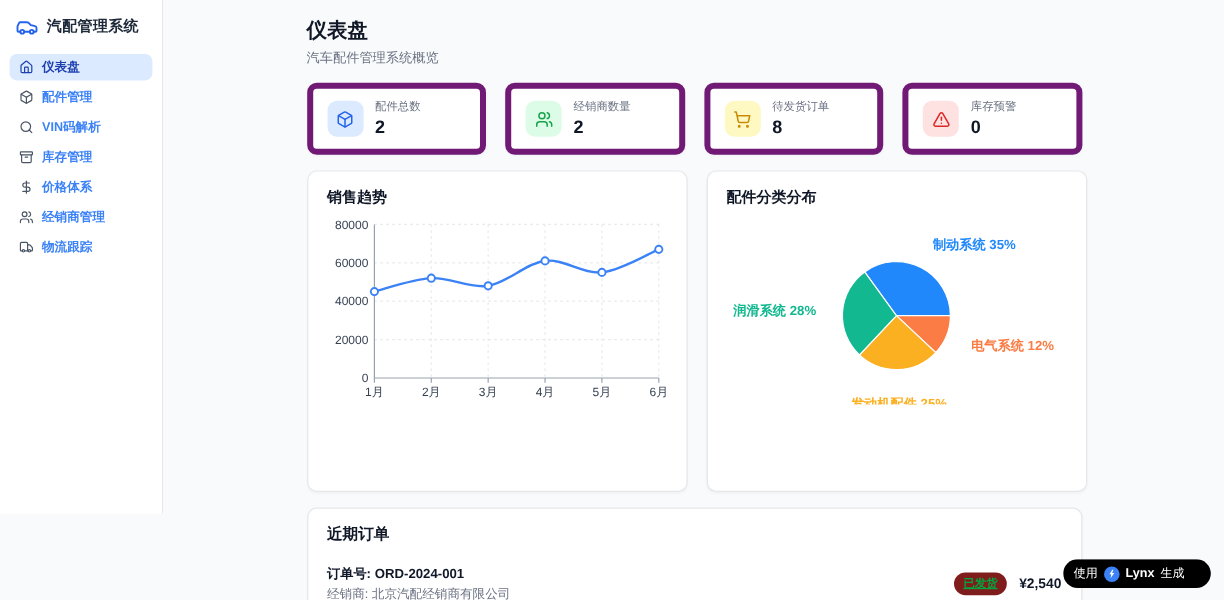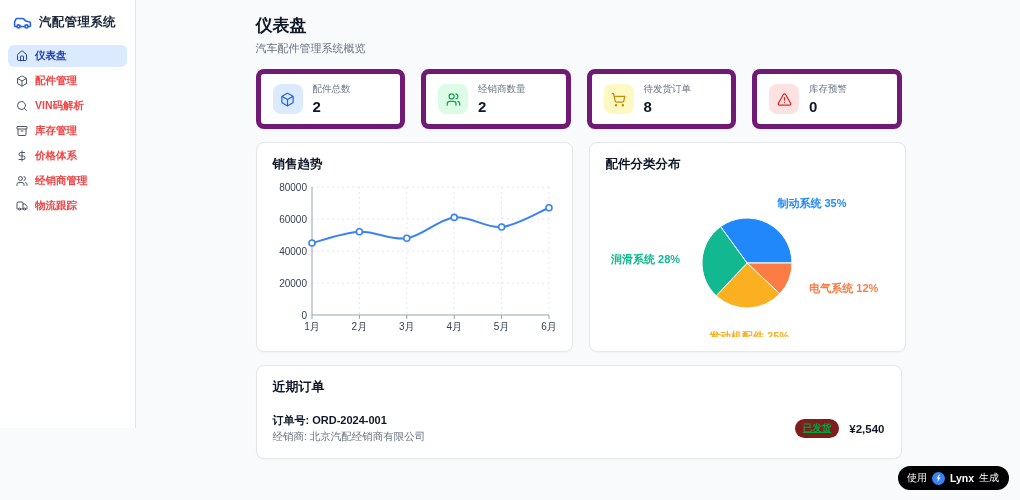--- a/index.html
+++ b/index.html
@@ -7,21 +7,21 @@
     font-family:"Liberation Sans", sans-serif; background:#f9fafb; color:#101828; }
 
   
   .sidebar { position:fixed; left:0; top:0; width:136px; height:428px;
     background:#ffffff; border-right:1px solid #e5e7eb; z-index:5; }
   .logo-row { display:flex; align-items:center; gap:7px; padding:13px 12px 11px 13px; }
   .logo-row svg { width:19px; height:19px; color:#2563eb; flex:0 0 auto; }
   .logo-text { font-size:12.5px; font-weight:bold; color:#1e2939; letter-spacing:.3px; }
   .nav { padding:2px 8px; display:flex; flex-direction:column; gap:3px; }
   .nav-item { display:flex; align-items:center; gap:7px; padding:4px 8px;
-    border-radius:6px; color:#ef4444; cursor:pointer; }
+    border-radius:6px; color:#3b82f6; cursor:pointer; }
   .nav-item svg { width:12px; height:12px; color:#4a5565; flex:0 0 auto; }
   .nav-item .nav-label { font-size:10.5px; font-weight:600; white-space:nowrap; }
   .nav-item.active { background:#dbeafe; color:#1e40af; }
   .nav-item.active svg { color:#1e40af; }
 
   
   .main { margin-left:137px; height:500px; padding:14px 0 0 0; }
   .content { width:646px; margin:0 auto; }
   .page-title { font-size:17px; font-weight:bold; color:#101828; }
   .page-subtitle { font-size:11px; color:#6a7282; margin-top:4px; }
@@ -31,39 +31,39 @@
     padding:9px 12px; display:flex; align-items:center; gap:10px;
     box-shadow:0 1px 2px rgba(0,0,0,.03); }
   .stat-icon { width:30px; height:30px; border-radius:8px; display:flex;
     align-items:center; justify-content:center; flex:0 0 auto; }
   .stat-icon svg { width:15px; height:15px; }
   .stat-label { font-size:9.5px; color:#6a7282; }
   .stat-value { font-size:15px; font-weight:bold; color:#101828; margin-top:2px; }
 
   .charts-row { display:grid; grid-template-columns:1fr 1fr; gap:16px; margin-top:13px; }
   .chart-card { background:#fff; border:1px solid #e5e7eb; border-radius:8px;
-    padding:13px 16px; height:210px; box-shadow:0 1px 2px rgba(0,0,0,.03); }
+    padding:13px 16px; height:268px; box-shadow:0 1px 2px rgba(0,0,0,.03); }
   .chart-title { font-size:12.5px; font-weight:bold; color:#101828; margin-bottom:8px; }
   .chart-card svg { display:block; }
   .tick { font-size:10px; fill:#364153; font-family:"Liberation Sans", sans-serif; }
   .pie-label { font-size:11px; font-weight:bold; font-family:"Liberation Sans", sans-serif; }
 
   .orders-card { background:#fff; border:1px solid #e5e7eb; border-radius:8px;
     padding:12px 16px 14px 16px; margin-top:13px; box-shadow:0 1px 2px rgba(0,0,0,.03); }
   .orders-title { font-size:13px; font-weight:bold; color:#101828; }
   .orders-subtitle { font-size:10.5px; color:#6a7282; margin-top:4px; }
   .order-row { display:flex; align-items:center; justify-content:space-between; margin-top:17px; }
   .order-no { font-size:11px; font-weight:bold; color:#101828; }
   .order-dealer { font-size:10.5px; color:#6a7282; margin-top:2px; }
   .order-right { display:flex; align-items:center; gap:10px; }
   .status-badge { font-size:9.5px; font-weight:600; padding:3px 8px; border-radius:999px; }
   .order-amount { font-size:11.5px; font-weight:bold; color:#101828; }
 
   .lynx-badge { position:fixed; right:11px; bottom:10px; background:#000;
-    color:#fff; border-radius:999px; padding:5px 10px 5px 9px; display:flex;
+    color:#fff; border-radius:999px; padding:5px 22px 5px 9px; display:flex;
     align-items:center; gap:5px; font-size:10px; cursor:pointer; z-index:10; }
   .lynx-badge .brand { font-weight:bold; font-size:10.5px; }
   .lynx-icon { width:13px; height:13px; border-radius:50%; background:#3b82f6;
     display:flex; align-items:center; justify-content:center; }
   .lynx-icon svg { width:9px; height:9px; }
 </style>
 </head>
 <body>
 
 <aside class="sidebar">

